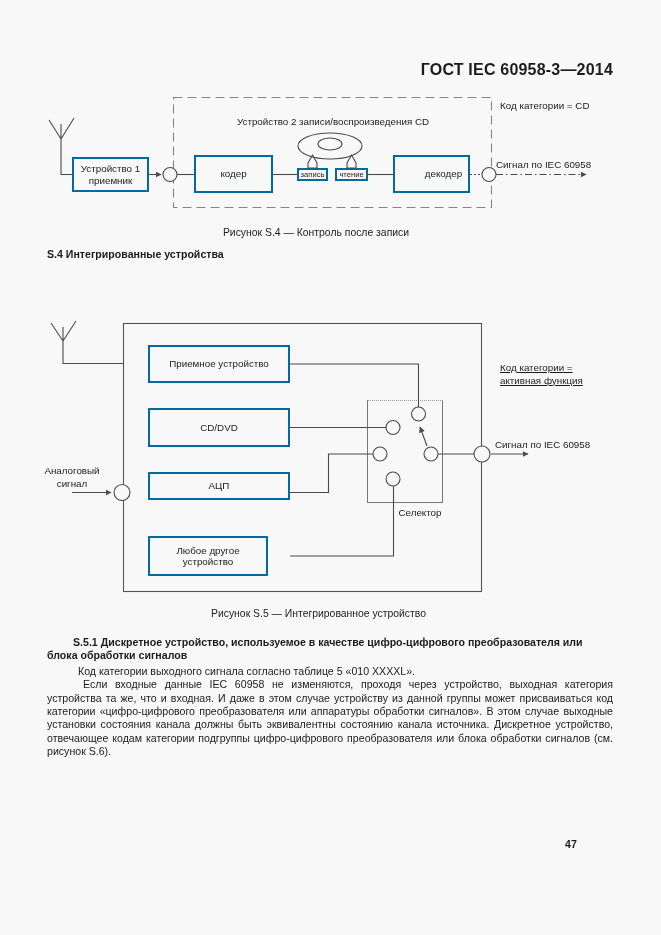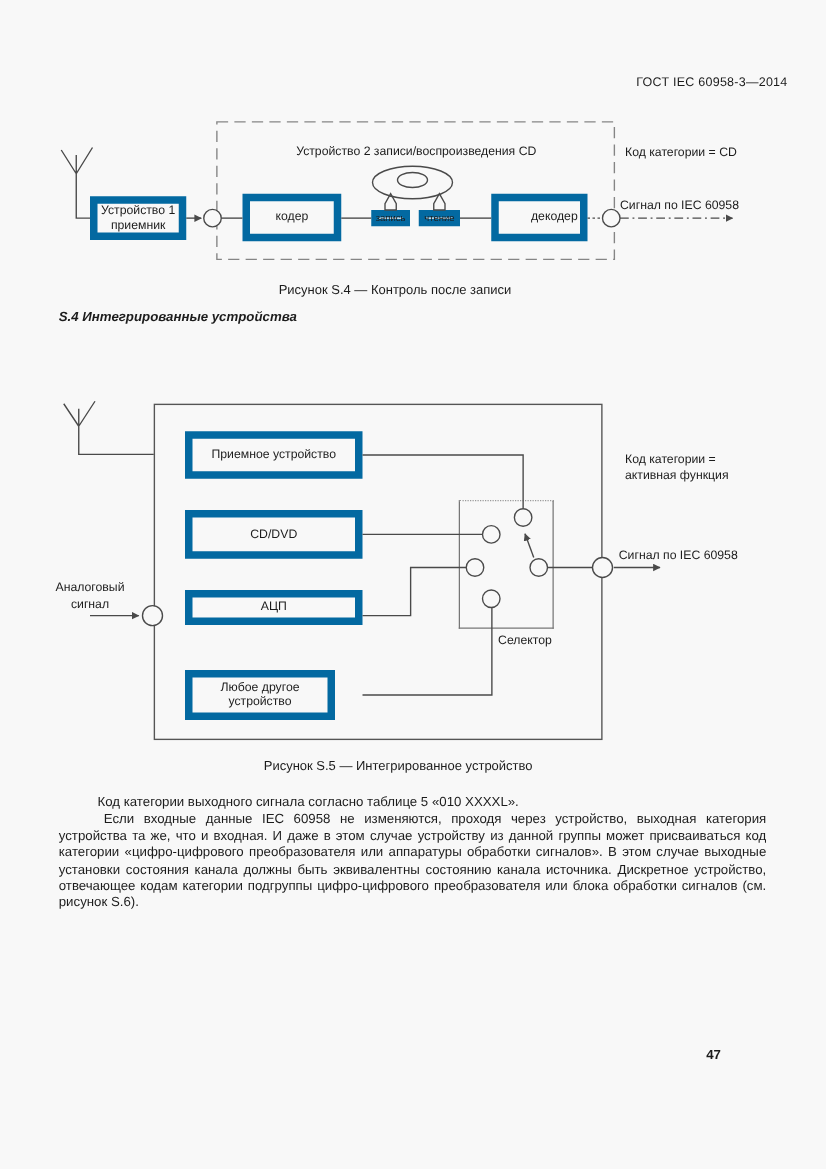--- a/index.html
+++ b/index.html
@@ -5,36 +5,36 @@
   html,body{margin:0;padding:0;}
   body{
     width:661px;height:935px;position:relative;overflow:hidden;
     background:#f8f8f8;
     font-family:"Liberation Sans","DejaVu Sans",sans-serif;
     color:#1c1c1c;
     -webkit-font-smoothing:antialiased;
   }
   .abs{position:absolute;}
   
-  .doc-header{top:61px;right:31px;font-size:10px;font-weight:normal;letter-spacing:.2px;}
+  .doc-header{top:61px;right:48px;font-size:16px;font-weight:bold;letter-spacing:.2px;}
   .caption{text-align:center;font-size:10.4px;}
   .textblock{left:47px;width:566px;font-size:10.6px;line-height:13.4px;}
   .h-bold{font-weight:bold;}
   .ml26{margin:0 0 0 26px;}
   .ind26{text-indent:26px;margin:0;}
   .ind31{text-indent:31px;margin:0;}
   .ind36{text-indent:36px;margin:0;}
   .ind40{text-indent:40px;margin:0;}
   .just{text-align:justify;}
   .gap2{margin-top:2px;}
   .pagenum{left:565px;top:838px;font-size:10.6px;font-weight:bold;}
   
   .box{
     position:absolute;z-index:1;box-sizing:border-box;
-    border:6px solid #0369a1;background:transparent;
+    border:2px solid #0369a1;background:transparent;
     display:flex;align-items:center;justify-content:center;
     text-align:center;font-size:9.8px;line-height:11.5px;
   }
   .box.small{font-size:7.6px;line-height:8px;}
   .dlabel{position:absolute;z-index:3;font-size:9.8px;line-height:12.5px;}
   .center{text-align:center;}
   .ml{white-space:pre-line;}
   .selector-box{
     position:absolute;z-index:1;box-sizing:border-box;
     border:1px solid #777;border-top:1px dotted #9a9a9a;background:transparent;
@@ -47,44 +47,45 @@
 <div class="abs doc-header">ГОСТ IEC 60958-3—2014</div>
 
 <div class="box ml" style="left:72px;top:157px;width:77px;height:35px;">Устройство 1
 приемник</div>
 <div class="box" style="left:194px;top:155px;width:79px;height:38px;">кодер</div>
 <div class="box small" style="left:297px;top:168px;width:31px;height:13px;">запись</div>
 <div class="box small" style="left:335px;top:168px;width:33px;height:13px;">чтение</div>
 <div class="box" style="left:393px;top:155px;width:77px;height:38px;padding-left:24px;">декодер</div>
 
 <div class="dlabel center" style="left:174px;top:116px;width:318px;">Устройство 2 записи/воспроизведения CD</div>
-<div class="dlabel" style="left:500px;top:117px;">Код категории = CD</div>
+<div class="dlabel" style="left:500px;top:100px;">Код категории = CD</div>
 <div class="dlabel" style="left:496px;top:159px;">Сигнал по IEC 60958</div>
 <div class="abs caption" style="left:0;top:227px;width:632px;">Рисунок S.4 — Контроль после записи</div>
 
 <div class="abs textblock" style="top:248px;">
-  <p class="h-bold ml26" style="margin:0;font-style:italic;">S.4 Интегрированные устройства</p>
+  <p class="h-bold ml26" style="margin:0;">S.4 Интегрированные устройства</p>
 </div>
 
 <div class="box" style="left:148px;top:345px;width:142px;height:38px;">Приемное устройство</div>
 <div class="box" style="left:148px;top:408px;width:142px;height:39px;">CD/DVD</div>
 <div class="box" style="left:148px;top:472px;width:142px;height:28px;">АЦП</div>
 <div class="box ml" style="left:148px;top:536px;width:120px;height:40px;">Любое другое
 устройство</div>
 <div class="selector-box" style="left:367px;top:400px;width:76px;height:103px;"></div>
 
 <div class="dlabel center ml" style="left:38px;top:465px;width:68px;">Аналоговый
 сигнал</div>
-<div class="dlabel ml" style="left:500px;top:362px;">Код категории =
+<div class="dlabel ml" style="left:500px;top:362px;text-decoration:underline;">Код категории =
 активная функция</div>
 <div class="dlabel" style="left:495px;top:439px;">Сигнал по IEC 60958</div>
 <div class="dlabel center" style="left:379px;top:507px;width:82px;">Селектор</div>
 <div class="abs caption" style="left:0;top:608px;width:637px;">Рисунок S.5 — Интегрированное устройство</div>
 
 <div class="abs textblock" style="top:634px;">
+  <p class="h-bold ind26 gap2">S.5.1 Дискретное устройство, используемое в качестве цифро-цифрового преобразователя или блока обработки сигналов</p>
   <p class="ind31 gap2">Код категории выходного сигнала согласно таблице 5 «010 XXXXL».</p>
   <p class="just ind36" style="margin:0;">Если входные данные IEC 60958 не изменяются, проходя через устройство, выходная категория устройства та же, что и входная. И даже в этом случае устройству из данной группы может присваиваться код категории «цифро-цифрового преобразователя или аппаратуры обработки сигналов». В этом случае выходные установки состояния канала должны быть эквивалентны состоянию канала источника. Дискретное устройство, отвечающее кодам категории подгруппы цифро-цифрового преобразователя или блока обработки сигналов (см. рисунок S.6).</p>
 </div>
 
 <div class="abs pagenum">47</div>
 
 <svg class="linework" width="661" height="935" viewBox="0 0 661 935">
   <defs>
     <marker id="arr" markerWidth="7" markerHeight="7" refX="5.5" refY="3" orient="auto" markerUnits="userSpaceOnUse">
       <path d="M0,0 L6,3 L0,6 Z" fill="#4a4a4a"></path>

